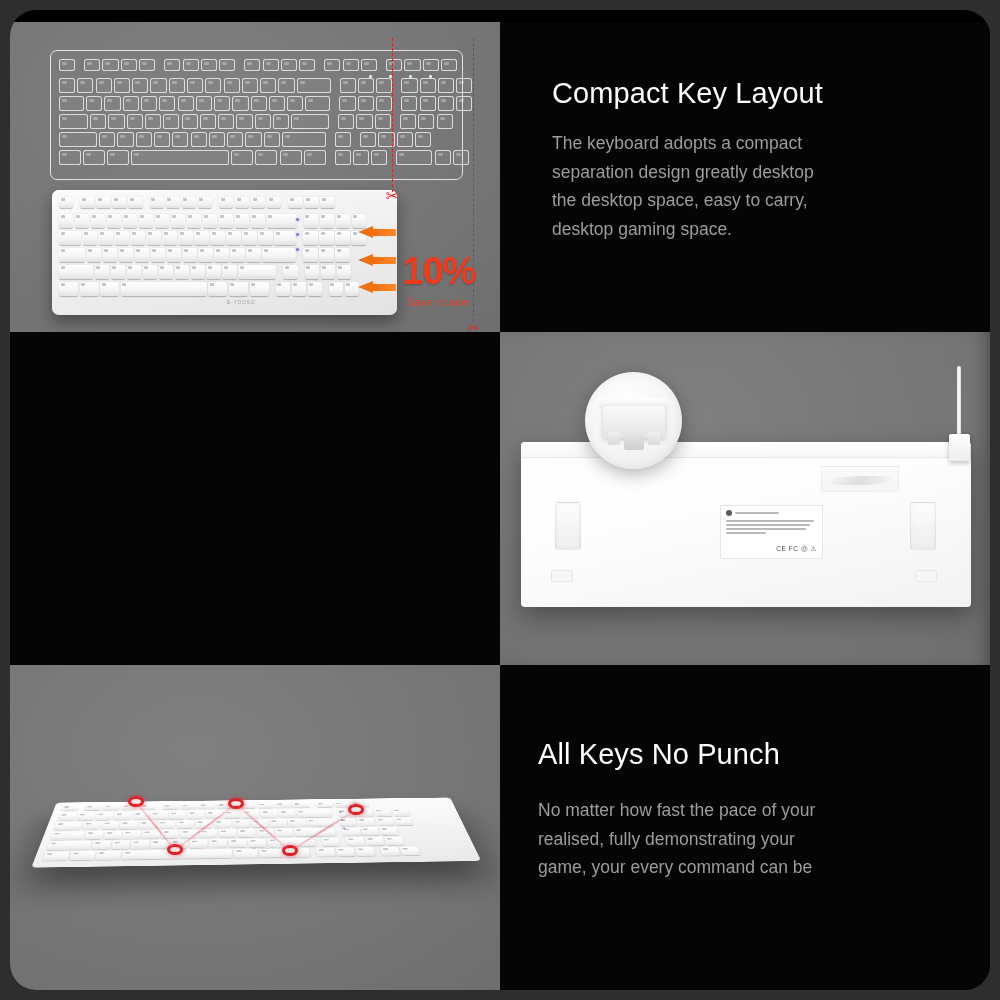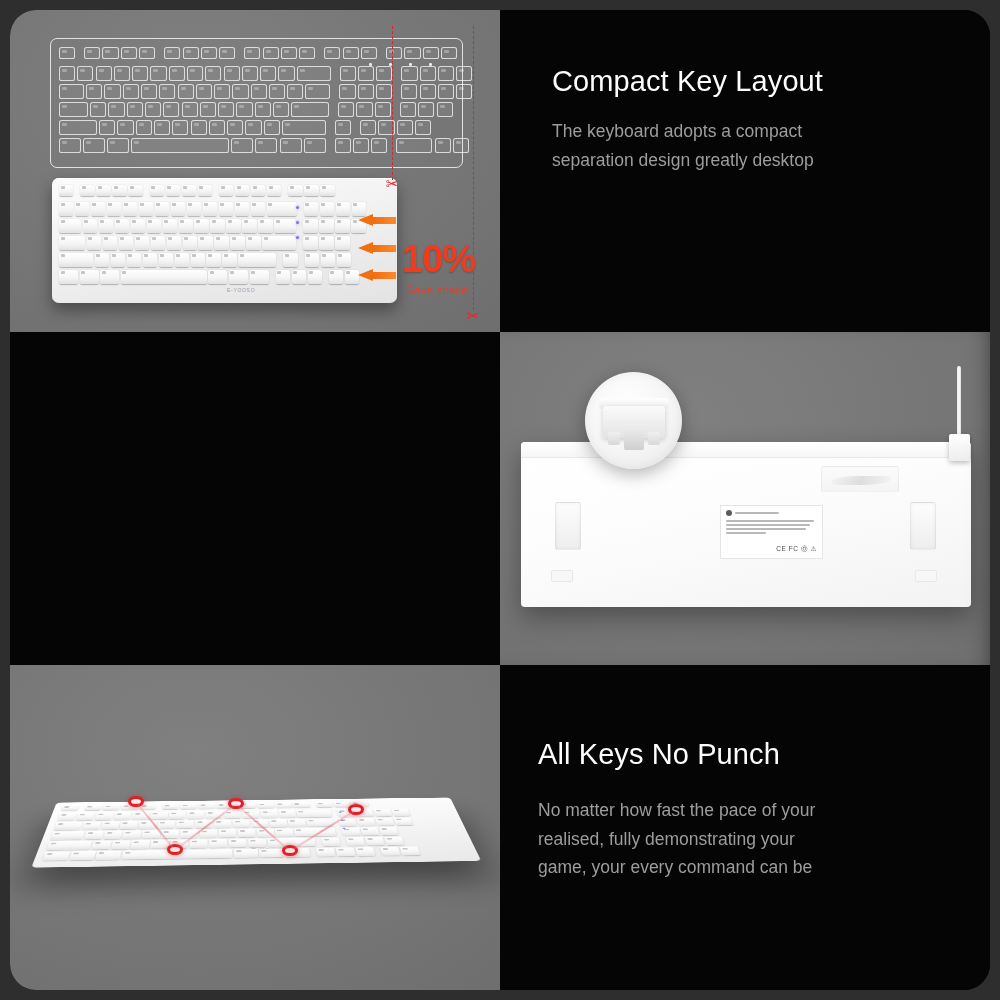--- a/index.html
+++ b/index.html
@@ -24,21 +24,21 @@
   .cell {
     position:absolute;
     overflow:hidden;
   }
   .cell.gray {
     background:
       radial-gradient(120% 130% at 38% 26%, #808080 0%, #767676 45%, #696969 100%);
   }
   .cell.dark { background:#050505; }
 
-  .r0 { top:0;    height:322px; }
+  .r0 { top:12px;    height:322px; }
   .r1 { top:322px;height:333px; }
   .r2 { top:655px;height:325px; }
   .cL { left:0;   width:490px; }
   .cR { left:490px;width:490px; }
 
   
   .txtpanel { position:absolute; }
   .headline {
     color:#fdfdfd;
     font-size:29px;
@@ -611,20 +611,22 @@
     <div id="pct-10">10%</div>
     <div id="save-space-label">Save space</div>
   </div>
 
   <div class="cell dark r0 cR">
     <div class="txtpanel" id="panel-compact-text">
       <div class="headline">Compact Key Layout</div>
       <div class="body-copy">
         <span class="ln">The keyboard adopts a compact</span>
         <span class="ln">separation design greatly desktop</span>
+        <span class="ln">the desktop space, easy to carry,</span>
+        <span class="ln">desktop gaming space.</span>
       </div>
     </div>
   </div>
 
   <div class="cell dark r1 cL">
     
   </div>
 
   <div class="cell gray r1 cR">
     <div id="kb-underside">

